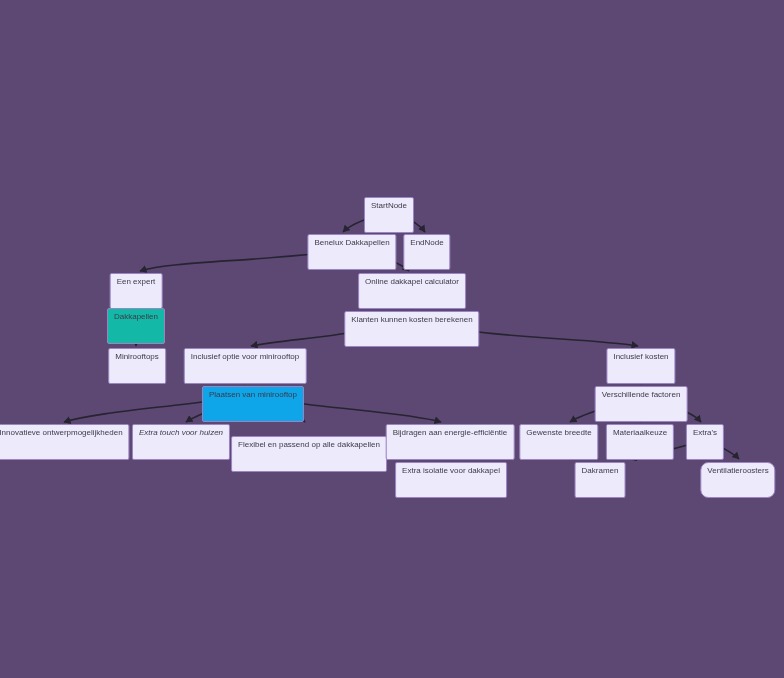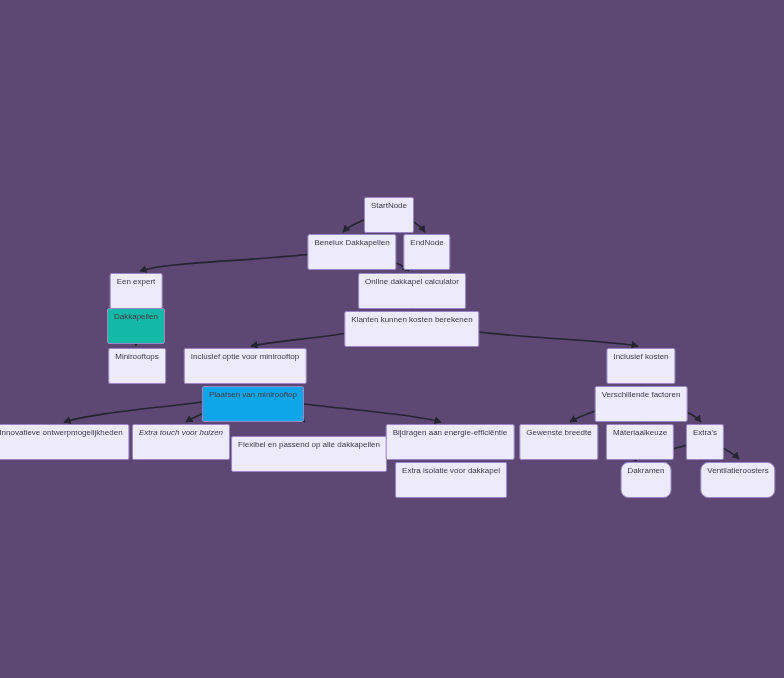--- a/index.html
+++ b/index.html
@@ -97,16 +97,16 @@
       <div class="node" style="left: 245px; top: 386px; background: #0ea5e9; border-color: rgb(155, 132, 196); color: rgb(62, 58, 73); margin-left: 8px;">Plaatsen van minirooftop</div>
       <div class="node" style="left: 641px; top: 386px; background: rgb(237, 234, 251); border-color: rgb(155, 132, 196); color: rgb(62, 58, 73);">Verschillende factoren</div>
       <div class="node" style="left: 61px; top: 424px; background: rgb(237, 234, 251); border-color: rgb(155, 132, 196); color: rgb(62, 58, 73);">Innovatieve ontwerpmogelijkheden</div>
       <div class="node" style="left: 181px; top: 424px; background: rgb(237, 234, 251); border-color: rgb(155, 132, 196); color: rgb(62, 58, 73); font-style: italic;">Extra touch voor huizen</div>
       <div class="node" style="left: 309px; top: 424px; background: rgb(237, 234, 251); border-color: rgb(155, 132, 196); color: rgb(62, 58, 73); margin-top: 12px;">Flexibel en passend op alle dakkapellen</div>
       <div class="node" style="left: 450px; top: 424px; background: rgb(237, 234, 251); border-color: rgb(155, 132, 196); color: rgb(62, 58, 73);">Bijdragen aan energie-efficiëntie</div>
       <div class="node" style="left: 559px; top: 424px; background: rgb(237, 234, 251); border-color: rgb(155, 132, 196); color: rgb(62, 58, 73);">Gewenste breedte</div>
       <div class="node" style="left: 640px; top: 424px; background: rgb(237, 234, 251); border-color: rgb(155, 132, 196); color: rgb(62, 58, 73);">Materiaalkeuze</div>
       <div class="node" style="left: 705px; top: 424px; background: rgb(237, 234, 251); border-color: rgb(155, 132, 196); color: rgb(62, 58, 73);">Extra's</div>
       <div class="node" style="left: 451px; top: 462px; background: rgb(237, 234, 251); border-color: rgb(155, 132, 196); color: rgb(62, 58, 73);">Extra isolatie voor dakkapel</div>
-      <div class="node" style="left: 646px; top: 462px; background: rgb(237, 234, 251); border-color: rgb(155, 132, 196); color: rgb(62, 58, 73); border-radius: 8px;">Dakramen</div>
+      <div class="node" style="left: 600px; top: 462px; background: rgb(237, 234, 251); border-color: rgb(155, 132, 196); color: rgb(62, 58, 73);">Dakramen</div>
       <div class="node" style="left: 738px; top: 462px; background: rgb(237, 234, 251); border-color: rgb(155, 132, 196); color: rgb(62, 58, 73); border-radius: 8px;">Ventilatieroosters</div>
     </div>
 </div>
 
 </body></html>

